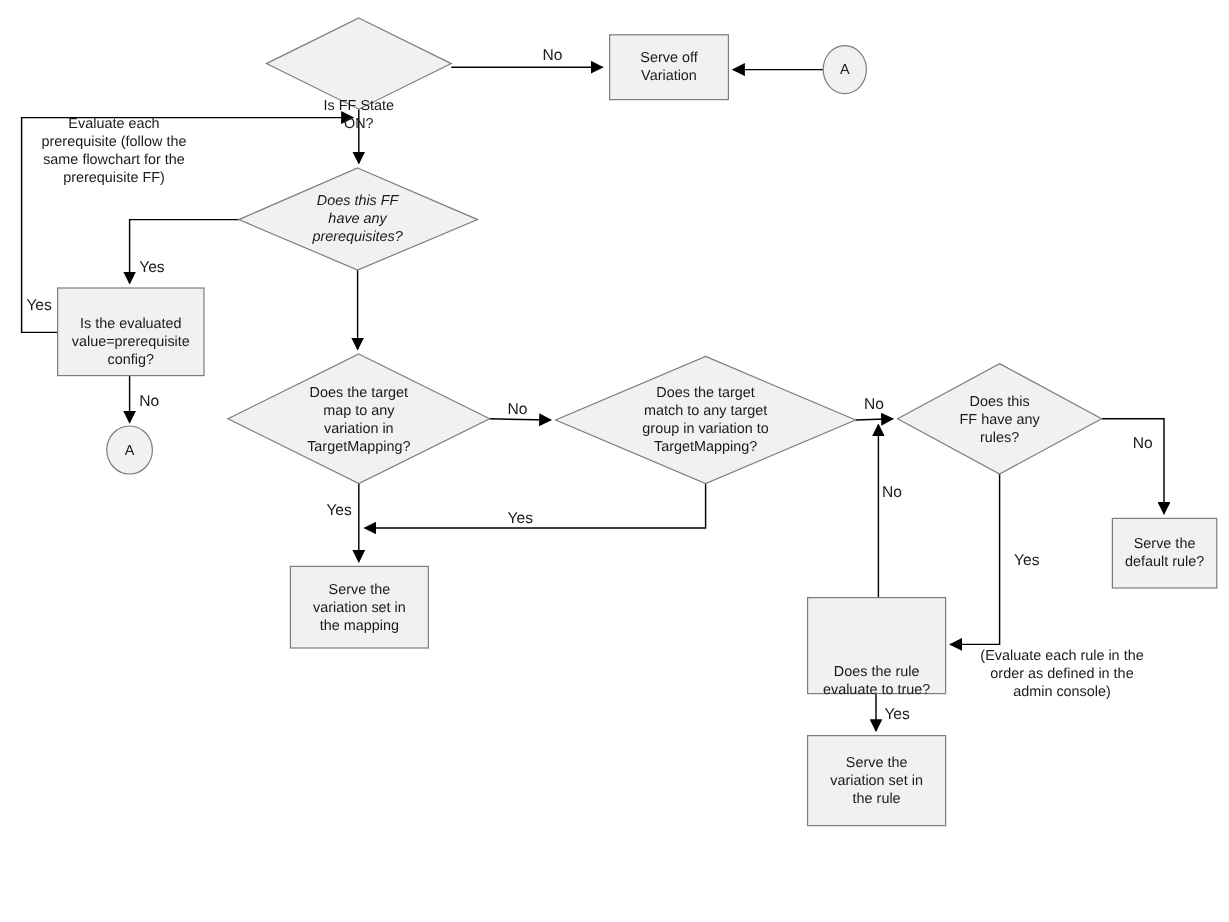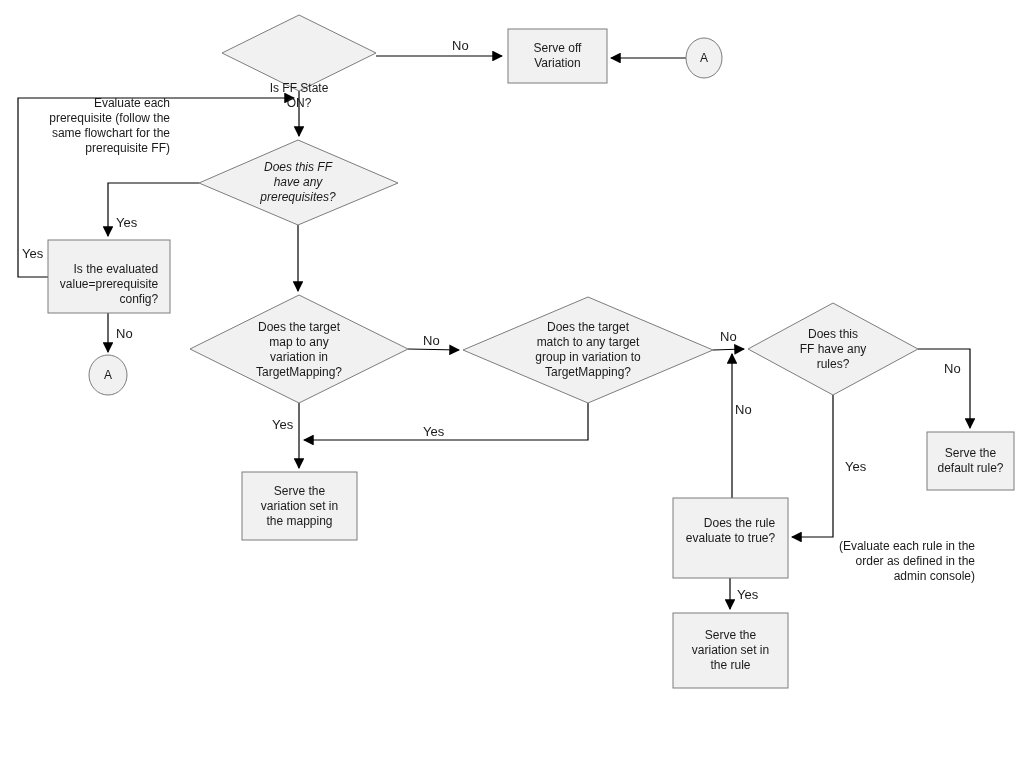--- a/index.html
+++ b/index.html
@@ -12,21 +12,21 @@
     position:absolute;display:flex;align-items:center;justify-content:center;
     text-align:center;white-space:pre-line;font-size:12px;line-height:15px;
     color:var(--text,#1a1a1a);pointer-events:none;
   }
   .elbl{
     position:absolute;font-size:13px;line-height:15px;color:var(--text,#1a1a1a);
     white-space:pre;pointer-events:none;text-align:right;
   }
   .note{
     position:absolute;font-size:12px;line-height:15px;color:var(--text,#1a1a1a);
-    white-space:pre-line;text-align:right;pointer-events:none;
+    white-space:pre-line;text-align:center;pointer-events:none;
   }
   .shape{fill:var(--node-fill,#f1f1f1);stroke:var(--node-border,#7d7d7d);stroke-width:1;}
   .edge{fill:none;stroke:var(--connector,#000000);stroke-width:1.2;}
 </style>
 </head>
 <body>
 
 <div class="canvas">
 
   <svg width="1024" height="768" viewBox="0 0 1024 768">
@@ -80,29 +80,29 @@
 TargetMapping?</div>
   <div class="lbl" style="left:493px;top:320px;width:190px;height:60px;">Does the target
 match to any target
 group in variation to
 TargetMapping?</div>
   <div class="lbl" style="left:758px;top:326px;width:150px;height:46px;">Does this
 FF have any
 rules?</div>
   <div class="lbl" style="left:508px;top:29px;width:99px;height:54px;">Serve off
 Variation</div>
-  <div class="lbl" style="left:48px;top:240px;width:122px;height:88px;text-align:right;">Is the evaluated
+  <div class="lbl" style="left:48px;top:240px;width:122px;height:88px;">Is the evaluated
 value=prerequisite
 config?</div>
   <div class="lbl" style="left:242px;top:472px;width:115px;height:68px;">Serve the
 variation set in
 the mapping</div>
   <div class="lbl" style="left:927px;top:432px;width:87px;height:58px;">Serve the
 default rule?</div>
-  <div class="lbl" style="left:673px;top:483px;width:115px;height:95px;text-align:right;">Does the rule
+  <div class="lbl" style="left:673px;top:519px;width:115px;height:95px;">Does the rule
 evaluate to true?</div>
   <div class="lbl" style="left:673px;top:613px;width:115px;height:75px;">Serve the
 variation set in
 the rule</div>
   <div class="lbl" style="left:686px;top:38px;width:36px;height:40px;">A</div>
   <div class="lbl" style="left:89px;top:355px;width:38px;height:40px;">A</div>
 
   <div class="elbl" style="left:452px;top:38px;">No</div>
   <div class="elbl" style="left:116px;top:215px;">Yes</div>
   <div class="elbl" style="left:22px;top:246px;">Yes</div>

